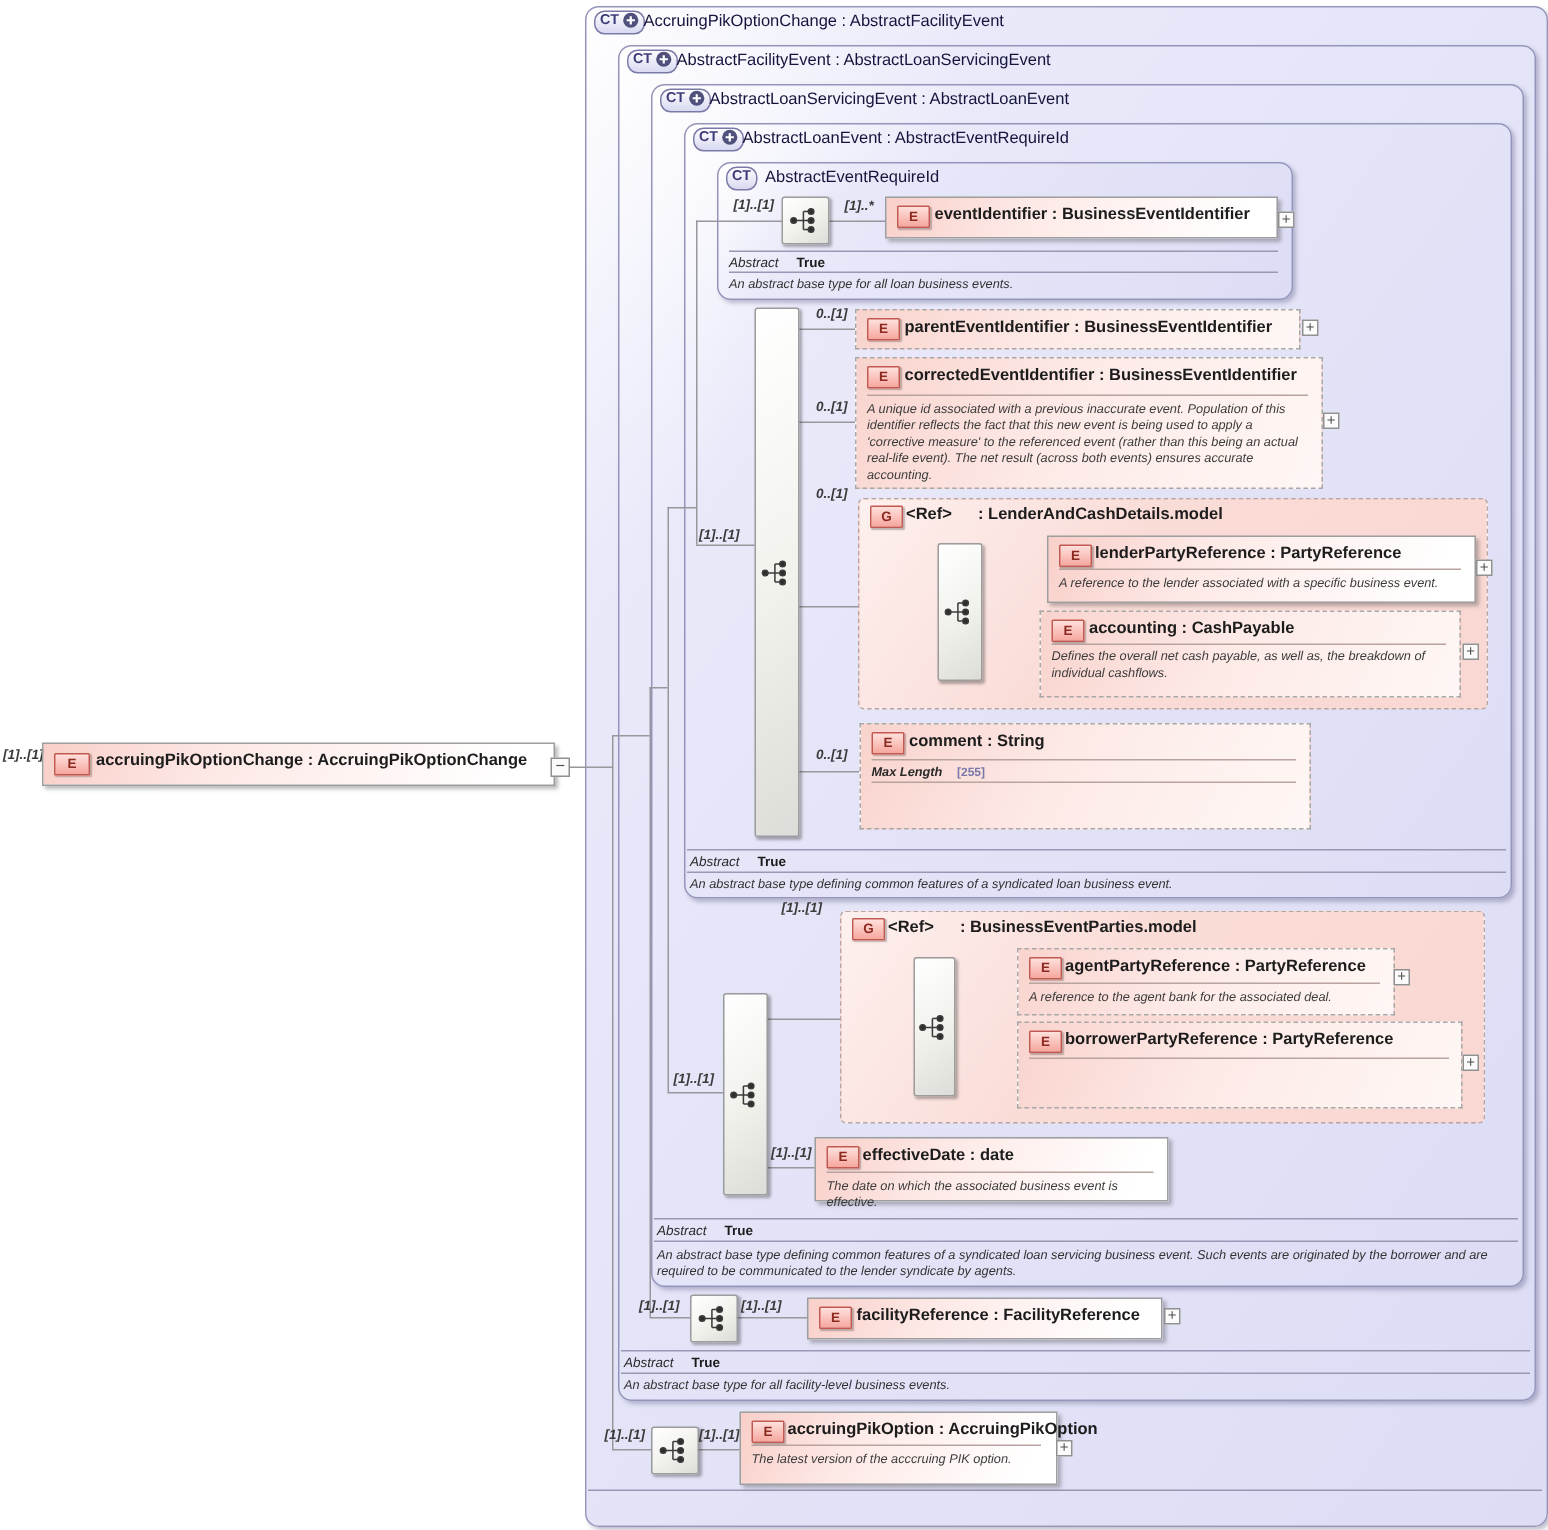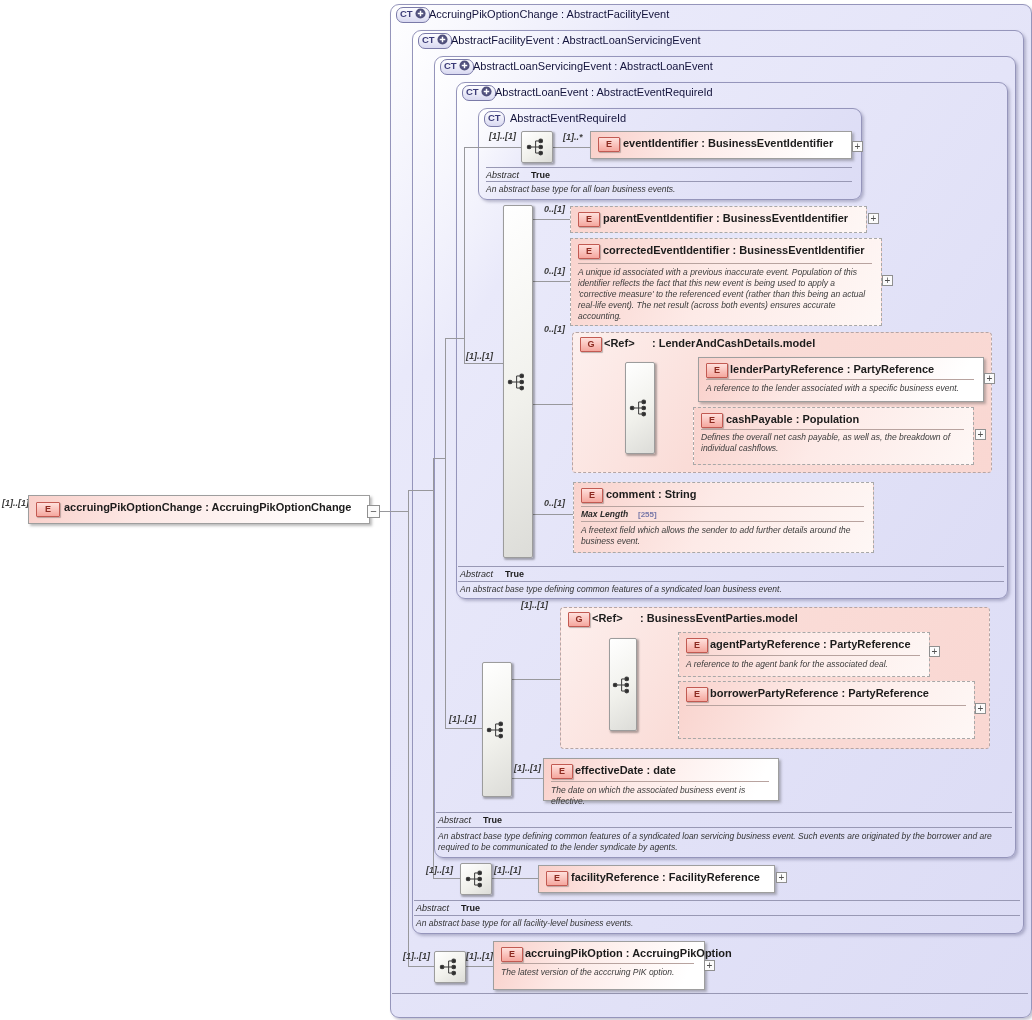--- a/index.html
+++ b/index.html
@@ -312,33 +312,32 @@
 
   <div class="ebox" style="left:698px;top:357px;width:284px;height:43px"></div>
   <div class="badge" style="left:706px;top:363px">E</div>
   <div class="ttl" style="left:730px;top:363px">lenderPartyReference : PartyReference</div>
   <i class="sep" style="left:706px;top:379px;width:268px"></i>
   <div class="desc" style="left:706px;top:383px;width:268px">A reference to the lender associated with a specific business event.</div>
   <div class="pm" style="left:984px;top:373px">+</div>
 
   <div class="ebox dashed" style="left:693px;top:407px;width:279px;height:56px"></div>
   <div class="badge" style="left:701px;top:413px">E</div>
-  <div class="ttl" style="left:726px;top:413px">cashPayable : Population</div>
+  <div class="ttl" style="left:726px;top:413px">accounting : CashPayable</div>
   <i class="sep" style="left:701px;top:429px;width:263px"></i>
   <div class="desc" style="left:701px;top:432px;width:262px">Defines the overall net cash payable, as well as, the breakdown of individual cashflows.</div>
   <div class="pm" style="left:975px;top:429px">+</div>
 
   <div class="ebox dashed" style="left:573px;top:482px;width:299px;height:69px"></div>
   <div class="badge" style="left:581px;top:488px">E</div>
   <div class="ttl" style="left:606px;top:488px">comment : String</div>
   <i class="sep" style="left:581px;top:506px;width:283px"></i>
   <div class="facet-l" style="left:581px;top:509px">Max Length</div>
   <div class="facet-v" style="left:638px;top:510px">[255]</div>
   <i class="sep" style="left:581px;top:521px;width:283px"></i>
-  <div class="desc" style="left:581px;top:525px;width:278px">A freetext field which allows the sender to add further details around the business event.</div>
 
   <div class="gbox" style="left:560px;top:607px;width:428px;height:140px"></div>
   <div class="badge" style="left:568px;top:612px">G</div>
   <div class="ttl" style="left:592px;top:612px">&lt;Ref&gt;</div>
   <div class="ttl" style="left:640px;top:612px">: BusinessEventParties.model</div>
   <div class="seq" style="left:609px;top:638px;width:26px;height:91px">
       <svg width="26" height="26" viewBox="0 0 28 28">
         <g stroke="#3c3c3c" stroke-width="1.1" fill="#2e2e2e">
           <line x1="7" y1="14" x2="12.5" y2="14"></line>
           <line x1="12.5" y1="7.5" x2="12.5" y2="20.5"></line>

